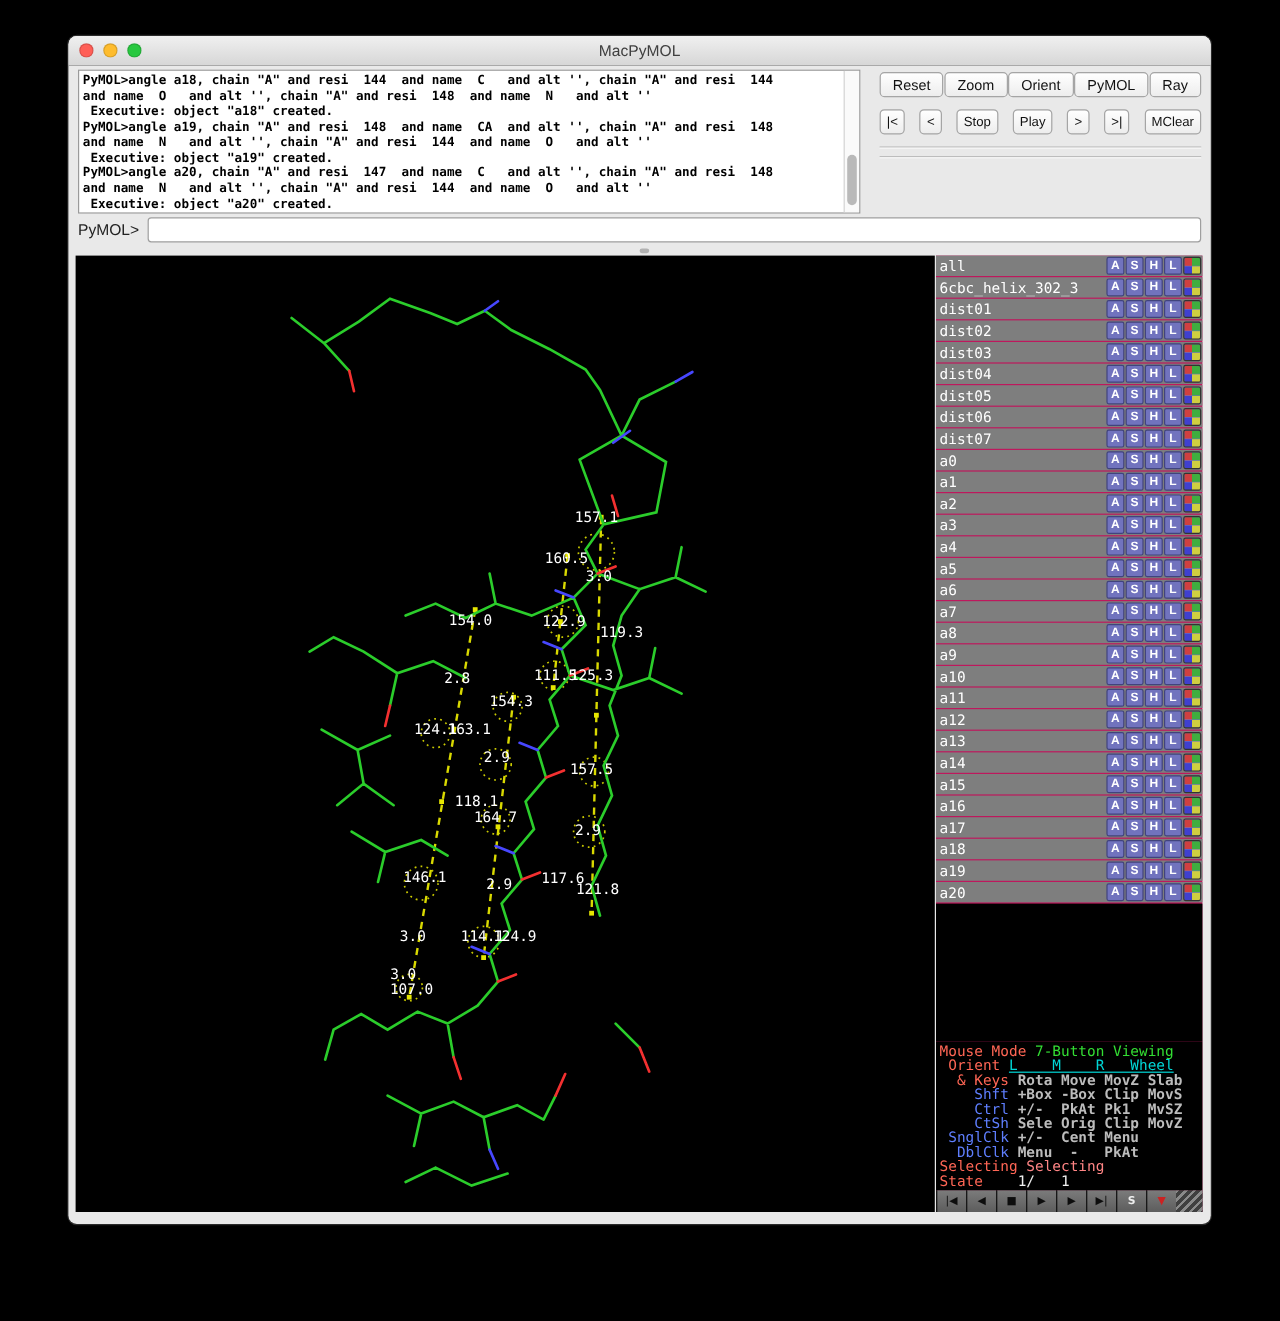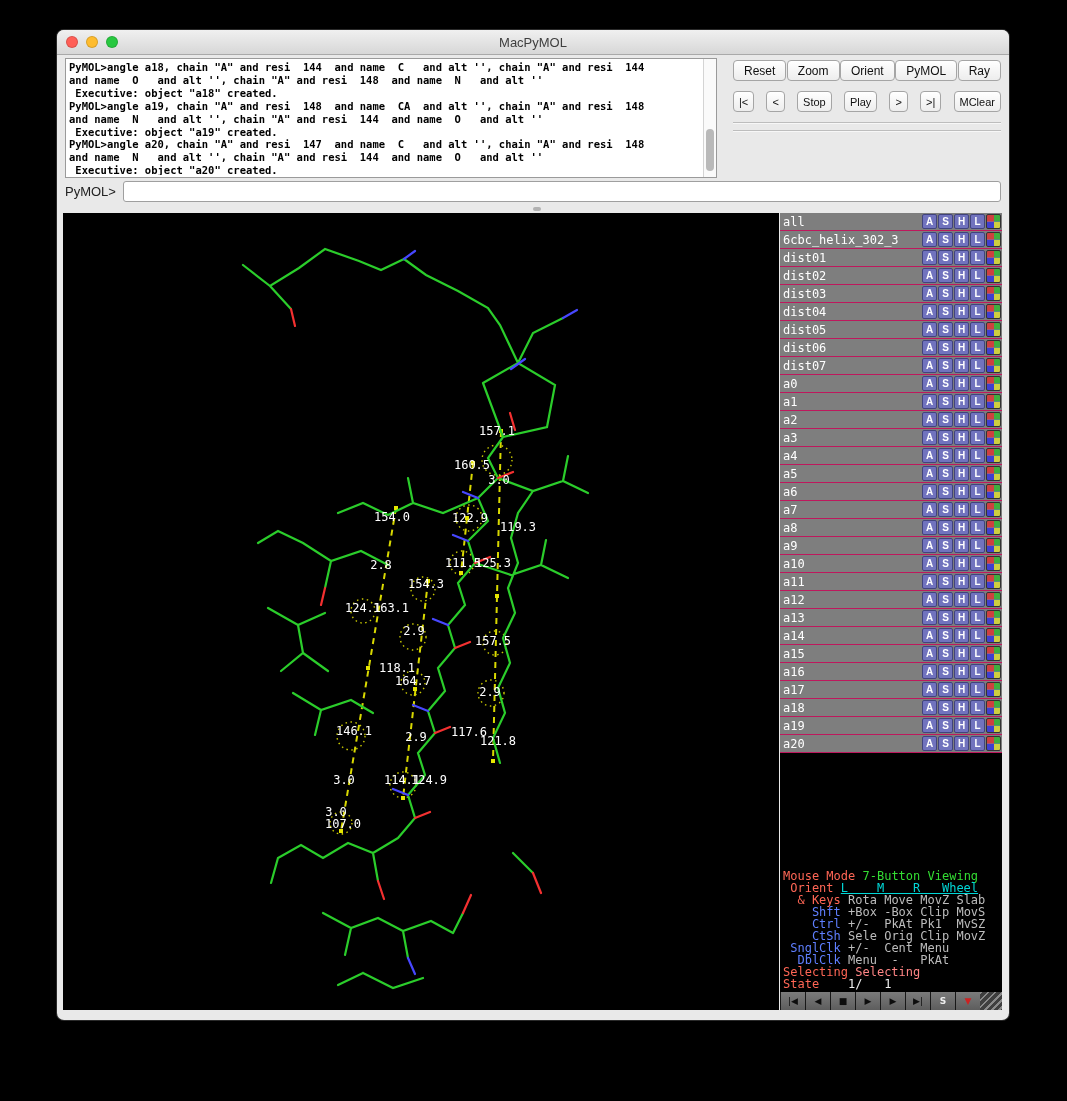--- a/index.html
+++ b/index.html
@@ -72,21 +72,21 @@
              color:#fff; font:bold 10px/13px "Liberation Sans", sans-serif; text-align:center; }
   .color-btn { background-image:linear-gradient(90deg,#cf4040 50%,#3fae3f 50%),
                                 linear-gradient(90deg,#4040cf 50%,#cfcf40 50%);
                background-size:100% 50%; background-repeat:no-repeat;
                background-position:0 0, 0 100%; border-color:#333; }
   .side-spacer { flex:1; background:#000; }
 
   .mouse-panel { background:#000; padding:2px 0 2px 3px; }
   .mp-row { font:12px/12px "DejaVu Sans Mono", monospace; white-space:pre; }
   .mp-red { color:#ff6655;margin-top:28px; } .mp-green { color:#33dd33; } .mp-cyan { color:#00d7d7;text-decoration:underline; }
-  .mp-blue { color:#5f7fff; } .mp-gray { color:#bcbcbc; } .mp-pink { color:#ff8585; }
+  .mp-blue { color:#5f7fff; } .mp-gray { color:#bcbcbc;font-weight:bold; } .mp-pink { color:#ff8585; }
   .mp-white { color:#f0f0f0; }
 
   .control-strip { display:flex; height:18px; background:#222; }
   .playback { display:flex; flex:1; }
   .pb-btn { flex:1; border-left:1px solid #181818; background:linear-gradient(#7b7b7b,#5d5d5d);
             color:#0d0d0d; font:9px/18px "DejaVu Sans", sans-serif; text-align:center; overflow:hidden; }
   .pb-scene { color:#eeeeee; font-weight:bold; }
   .pb-menu { color:#cc2222; }
   .grip { width:22px; background:repeating-linear-gradient(135deg,#8a8a8a 0 2px,#3f3f3f 2px 5px); }
 </style>

